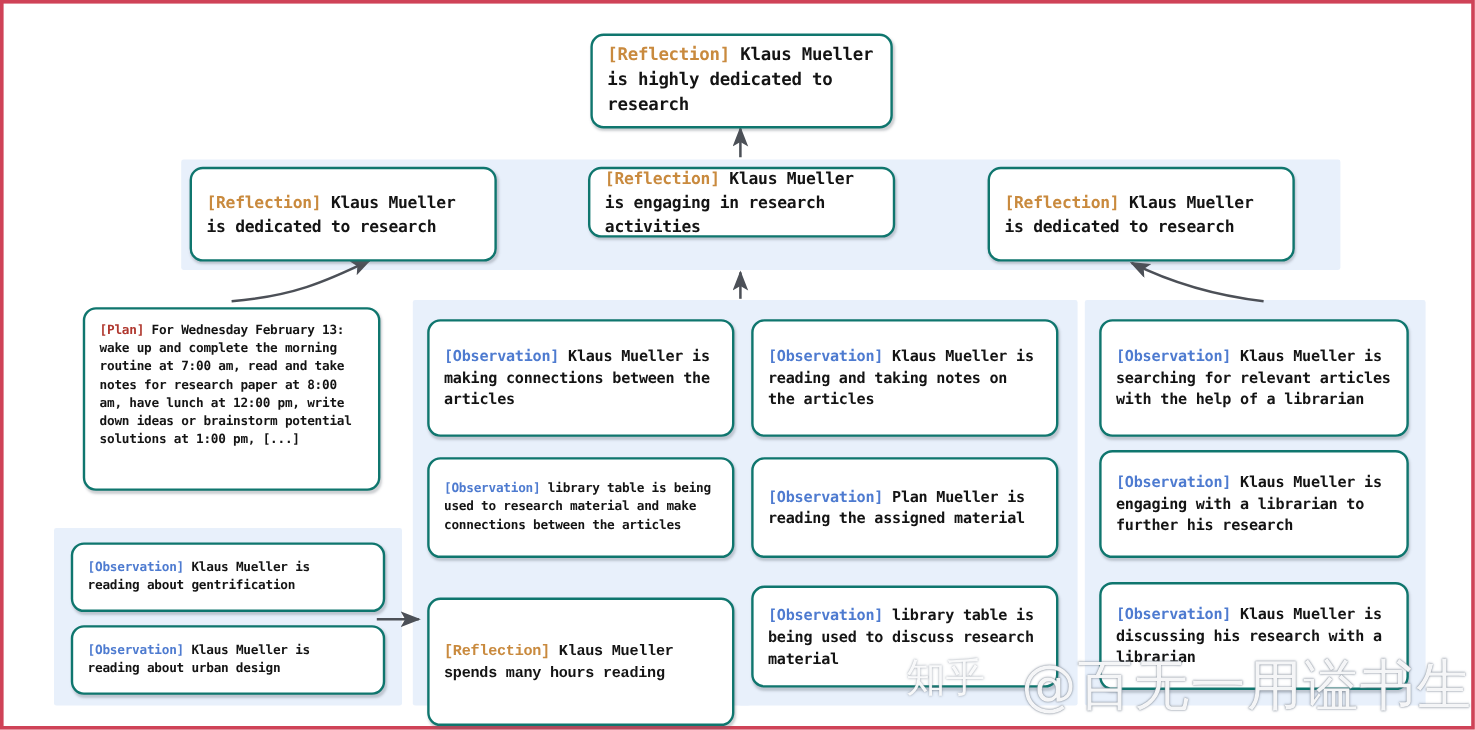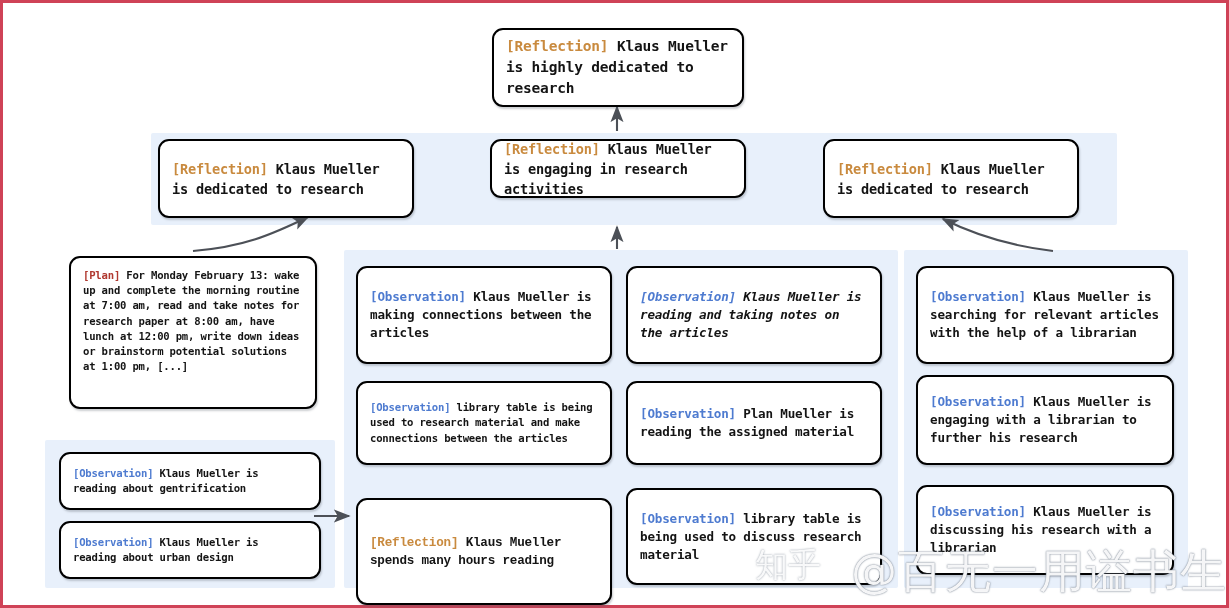--- a/index.html
+++ b/index.html
@@ -21,21 +21,21 @@
   .panel{
     position:absolute;
     background:#e8f0fb;
     border-radius:2px;
   }
 
   
   .node{
     position:absolute;
     background:#ffffff;
-    border:2px solid #000000;
+    border:2px solid #0f766e;
     border-radius:11px;
     box-sizing:border-box;
     display:flex;
     align-items:center;
     box-shadow:1px 2px 2px rgba(90,95,105,.30);
   }
   .node .txt{
     display:block;
     padding:0 12px;
     width:100%;
@@ -122,21 +122,21 @@
 
     <div class="node s14" style="left:487px;top:136px;width:256px;height:59px;">
       <span class="txt"><span class="tag reflection">[Reflection]</span><span> Klaus Mueller is engaging in research activities</span></span>
     </div>
 
     <div class="node s14" style="left:820px;top:136px;width:256px;height:79px;">
       <span class="txt"><span class="tag reflection">[Reflection]</span><span> Klaus Mueller is dedicated to research</span></span>
     </div>
 
     <div class="node s11 top-align" style="left:66px;top:253px;width:248px;height:153px;">
-      <span class="txt"><span class="tag plan">[Plan]</span><span> For Monday February 13: wake up and complete the morning routine at 7:00 am, read and take notes for research paper at 8:00 am, have lunch at 12:00 pm, write down ideas or brainstorm potential solutions at 1:00 pm, [...]</span></span>
+      <span class="txt"><span class="tag plan">[Plan]</span><span> For Wednesday February 13: wake up and complete the morning routine at 7:00 am, read and take notes for research paper at 8:00 am, have lunch at 12:00 pm, write down ideas or brainstorm potential solutions at 1:00 pm, [...]</span></span>
     </div>
 
     <div class="node s11" style="left:56px;top:449px;width:262px;height:58px;">
       <span class="txt"><span class="tag observation">[Observation]</span><span> Klaus Mueller is reading about gentrification</span></span>
     </div>
 
     <div class="node s11" style="left:56px;top:518px;width:262px;height:58px;">
       <span class="txt"><span class="tag observation">[Observation]</span><span> Klaus Mueller is reading about urban design</span></span>
     </div>
 
@@ -145,29 +145,29 @@
     </div>
 
     <div class="node s13" style="left:353px;top:263px;width:256px;height:98px;">
       <span class="txt"><span class="tag observation">[Observation]</span><span> Klaus Mueller is making connections between the articles</span></span>
     </div>
 
     <div class="node s13" style="left:353px;top:495px;width:256px;height:107px;font-family:Liberation Mono, monospace;">
       <span class="txt"><span class="tag reflection">[Reflection]</span><span> Klaus Mueller spends many hours reading</span></span>
     </div>
 
-    <div class="node s13" style="left:623px;top:263px;width:256px;height:98px;font-style:italic;">
+    <div class="node s13" style="left:623px;top:263px;width:256px;height:98px;">
       <span class="txt"><span class="tag observation">[Observation]</span><span> Klaus Mueller is reading and taking notes on the articles</span></span>
     </div>
 
     <div class="node s13" style="left:623px;top:378px;width:256px;height:84px;">
       <span class="txt"><span class="tag observation">[Observation]</span><span> Plan Mueller is reading the assigned material</span></span>
     </div>
 
-    <div class="node s13" style="left:623px;top:485px;width:256px;height:97px;">
+    <div class="node s13" style="left:623px;top:485px;width:256px;height:85px;">
       <span class="txt"><span class="tag observation">[Observation]</span><span> library table is being used to discuss research material</span></span>
     </div>
 
     <div class="node s13" style="left:913px;top:263px;width:258px;height:98px;">
       <span class="txt"><span class="tag observation">[Observation]</span><span> Klaus Mueller is searching for relevant articles with the help of a librarian</span></span>
     </div>
 
     <div class="node s13" style="left:913px;top:372px;width:258px;height:90px;">
       <span class="txt"><span class="tag observation">[Observation]</span><span> Klaus Mueller is engaging with a librarian to further his research</span></span>
     </div>

